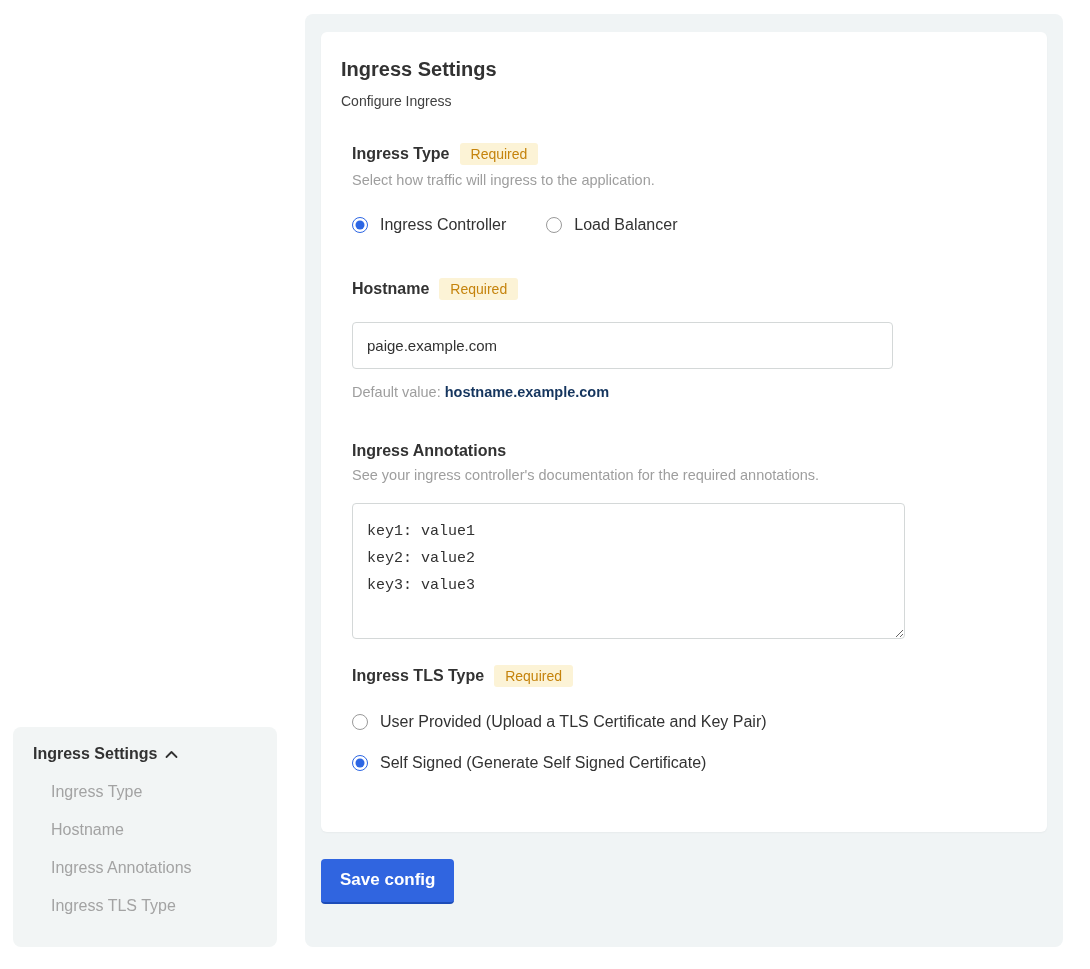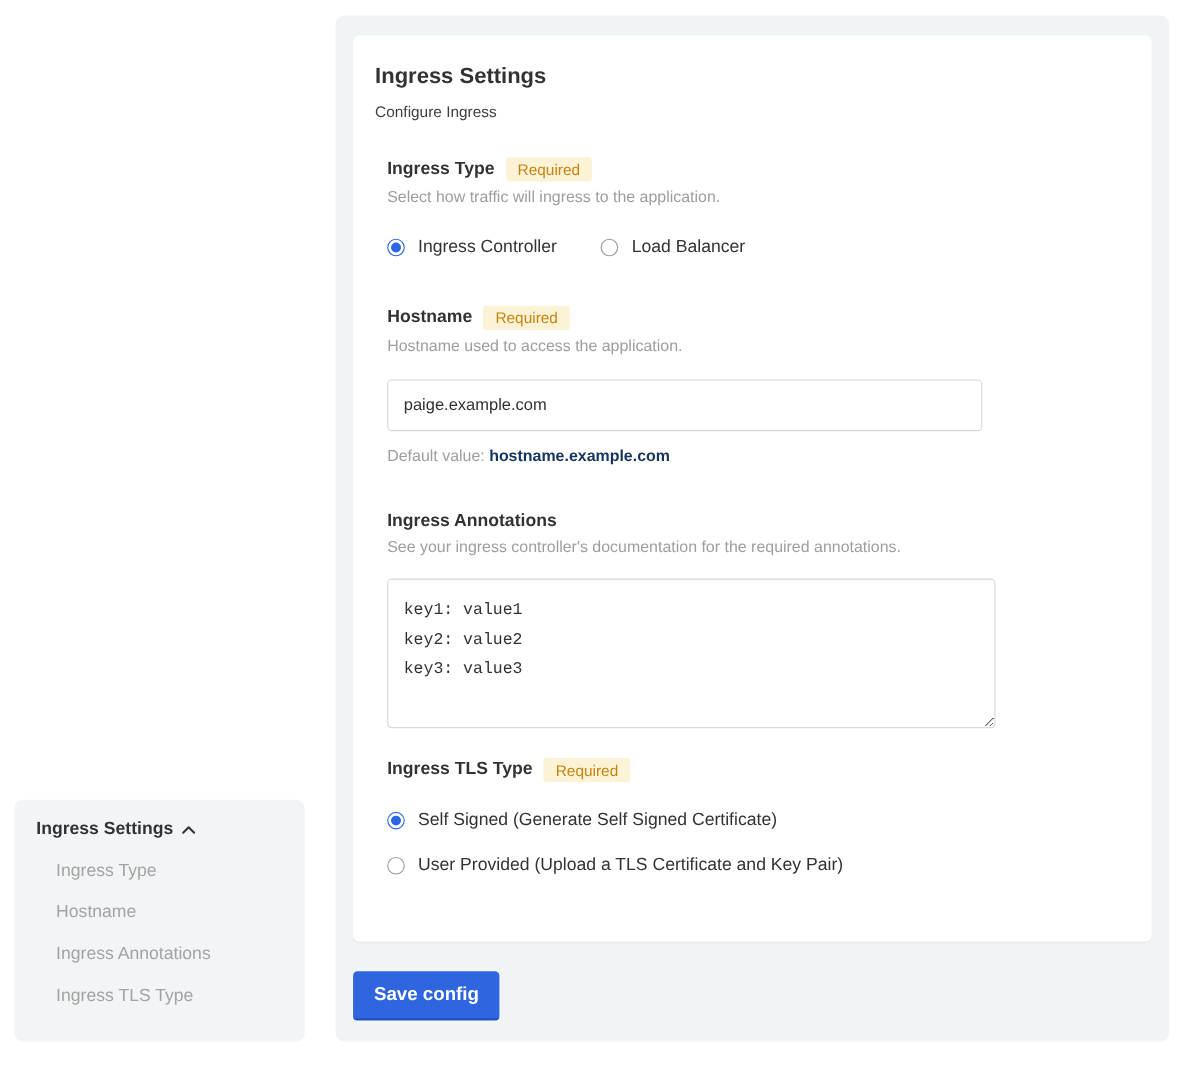--- a/index.html
+++ b/index.html
@@ -242,21 +242,20 @@
               <span class="radio-label">Load Balancer</span>
             </label>
           </div>
         </div>
 
         <div class="config-item" style="margin-top:44px;">
           <div class="item-header">
             <h2 class="item-title">Hostname</h2>
             <span class="badge">Required</span>
           </div>
-          <p class="help-text">Hostname used to access the application.</p>
           <input class="text-input" type="text" value="paige.example.com" style="">
           <p class="default-line"><span>Default value:</span><span class="default-value">hostname.example.com</span></p>
         </div>
 
         <div class="config-item" style="margin-top:42px;">
           <div class="item-header">
             <h2 class="item-title">Ingress Annotations</h2>
           </div>
           <p class="help-text">See your ingress controller's documentation for the required annotations.</p>
           <textarea class="annotations-textarea" style="">key1: value1
@@ -264,27 +263,27 @@
 key3: value3</textarea>
         </div>
 
         <div class="config-item" style="margin-top:22px;">
           <div class="item-header">
             <h2 class="item-title">Ingress TLS Type</h2>
             <span class="badge">Required</span>
           </div>
           <div class="radio-col">
             <label class="radio-option">
+              <span class="radio-circle"></span>
+              <span class="radio-label">User Provided (Upload a TLS Certificate and Key Pair)</span>
+            </label>
+            <label class="radio-option">
               <span class="radio-circle selected"></span>
               <span class="radio-label">Self Signed (Generate Self Signed Certificate)</span>
             </label>
-            <label class="radio-option">
-              <span class="radio-circle"></span>
-              <span class="radio-label">User Provided (Upload a TLS Certificate and Key Pair)</span>
-            </label>
           </div>
         </div>
 
       </div>
     </section>
 
     <button class="save-btn">Save config</button>
   </main>
 
 </div>

